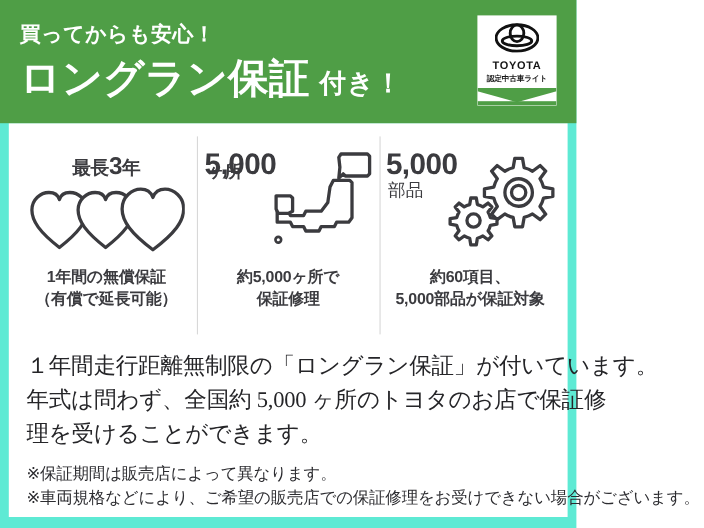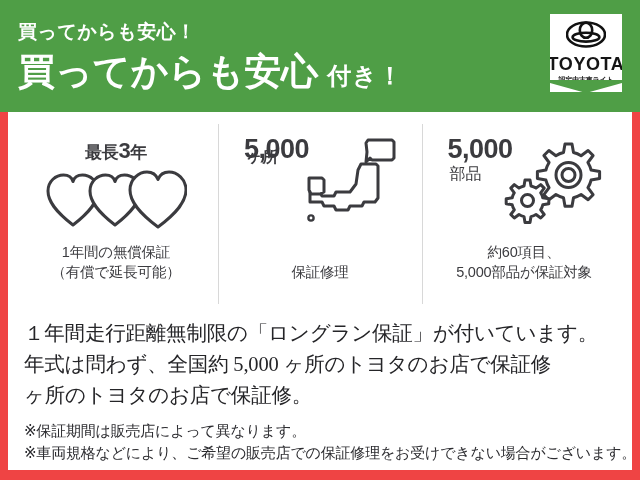--- a/index.html
+++ b/index.html
@@ -11,23 +11,23 @@
     width: 640px;
     height: 480px;
     overflow: hidden;
     font-family: "Liberation Sans", "DejaVu Sans", sans-serif;
     color: #3b3b3f;
   }
 
   
   .ad-frame {
     position: relative;
-    width: 640px;
+    width: 524px;
     height: 480px;
-    background: #ef4444;
+    background: #5eead4;
     box-sizing: border-box;
     display: flex;
     flex-direction: column;
   }
 
   
   .header {
     position: relative;
     height: 112px;
     flex: 0 0 112px;
@@ -76,21 +76,21 @@
     background: #ffffff;
     overflow: hidden;
     display: flex;
     flex-direction: column;
     align-items: center;
   }
   .logo-emblem {
     margin-top: 7px;
   }
   .logo-wordmark {
-    font-size: 18px;
+    font-size: 10px;
     font-weight: bold;
     letter-spacing: 0.6px;
     color: #151515;
     line-height: 1;
     margin-top: 3px;
   }
   .logo-subtext {
     font-size: 7px;
     font-weight: bold;
     color: #151515;
@@ -148,21 +148,21 @@
   .feature-art {
     height: 112px;
     display: flex;
     align-items: center;
     justify-content: center;
     width: 100%;
   }
   .feature-caption {
     text-align: center;
     font-size: 14.5px;
-    font-weight: normal;
+    font-weight: bold;
     line-height: 1.38;
     color: #3b3b3f;
     letter-spacing: -0.2px;
     white-space: nowrap;
   }
 
   
   .art-hearts {
     position: relative;
     width: 150px;
@@ -259,21 +259,21 @@
 </head>
 <body>
 
 <div class="ad-frame">
 
   <div class="header">
 
     <div class="header-kicker">買ってからも安心！</div>
 
     <div class="headline-row">
-      <span class="headline-main">買ってからも安心</span>
+      <span class="headline-main">ロングラン保証</span>
       <span class="headline-sub">付き！</span>
     </div>
 
     <div class="logo-badge">
       <span class="logo-emblem">
         <svg width="40" height="27" viewBox="0 0 40 27" aria-hidden="true">
           <ellipse cx="20" cy="13.5" rx="19" ry="12" fill="none" stroke="#111" stroke-width="2.6"></ellipse>
           <ellipse cx="20" cy="9.2" rx="6.2" ry="7.6" fill="none" stroke="#111" stroke-width="2.6"></ellipse>
           <ellipse cx="20" cy="16.2" rx="13.4" ry="4.4" fill="none" stroke="#111" stroke-width="2.6"></ellipse>
         </svg>
@@ -324,21 +324,21 @@
 
                 <path d="M55 28 L70 28 L72 30 L72 62 L69 66 L58 66 L56 70 L44 70 L42 74 L30 74 L28 70 L18 70 L16 66 L4 66 L4 56 L14 56 L16 60 L28 60 L30 56 L44 56 L50 48 L52 34 Z"></path>
 
                 <path d="M3 42 L16 42 L18 44 L18 56 L14 58 L5 58 L3 54 Z"></path>
               </g>
               <circle cx="5" cy="82" r="2.6" fill="none" stroke="#3b3b3f" stroke-width="2.4"></circle>
             </svg>
           </div>
         </div>
         <div class="feature-caption">
-          <br>
+          <span>約5,000ヶ所で</span><br>
           <span>保証修理</span>
         </div>
       </div>
 
       <div class="feature">
         <div class="feature-art">
           <div class="art-gears">
             <span class="num">5,000</span>
             <span class="unit">部品</span>
             <svg width="104" height="96" viewBox="0 0 104 96">
@@ -357,21 +357,21 @@
         <div class="feature-caption">
           <span>約60項目、</span><br>
           <span>5,000部品が保証対象</span>
         </div>
       </div>
     </div>
 
     <div class="description">
       <span class="line">１年間走行距離無制限の「ロングラン保証」が付いています。</span>
       <span class="line">年式は問わず、全国約 5,000 ヶ所のトヨタのお店で保証修</span>
-      <span class="line">ヶ所のトヨタのお店で保証修。</span>
+      <span class="line">理を受けることができます。</span>
     </div>
 
     <div class="notes">
       <span class="note">※保証期間は販売店によって異なります。</span>
       <span class="note">※車両規格などにより、ご希望の販売店での保証修理をお受けできない場合がございます。</span>
     </div>
   </div>
 </div>
 
 </body></html>

